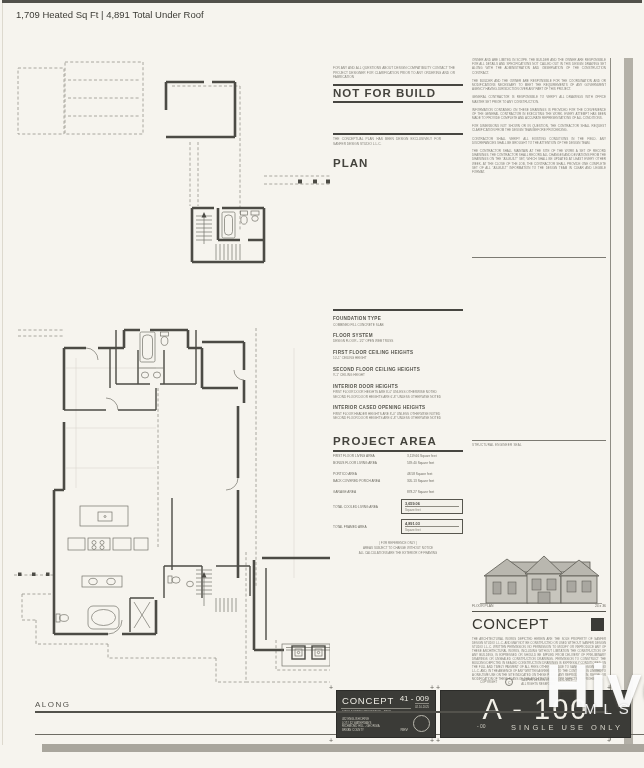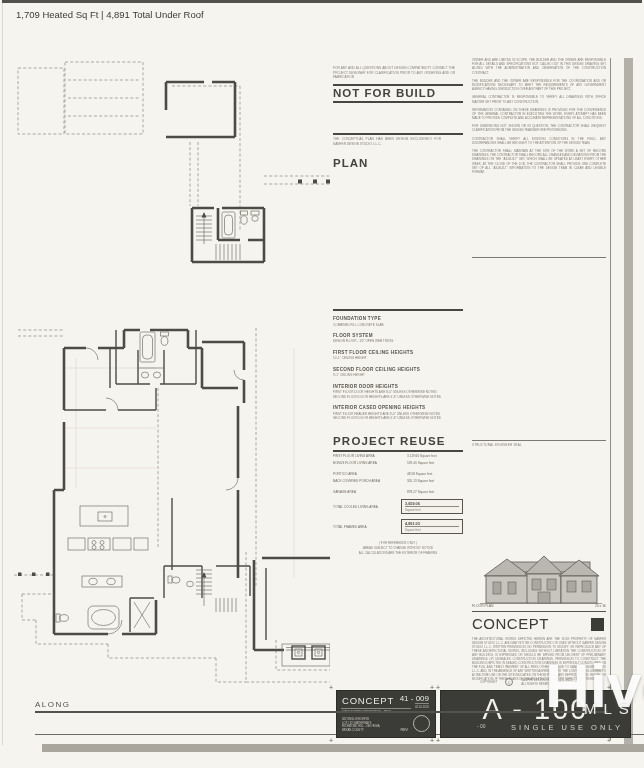--- a/index.html
+++ b/index.html
@@ -259,21 +259,21 @@
         <div class="dp-line">FIRST FLOOR DOOR HEIGHTS ARE 8'-0" UNLESS OTHERWISE NOTED</div>
         <div class="dp-line">SECOND FLOOR DOOR HEIGHTS ARE 6'-8" UNLESS OTHERWISE NOTED</div>
       </div>
       <div class="dp-item">
         <div class="dp-label">INTERIOR CASED OPENING HEIGHTS</div>
         <div class="dp-line">FIRST FLOOR HEADER HEIGHTS ARE 8'-0" UNLESS OTHERWISE NOTED</div>
         <div class="dp-line">SECOND FLOOR DOOR HEIGHTS ARE 6'-8" UNLESS OTHERWISE NOTED</div>
       </div>
     </div>
 
-    <div class="h-big" style="top:435px;letter-spacing:1.2px;">PROJECT REUSE</div>
+    <div class="h-big" style="top:435px;letter-spacing:1.2px;">PROJECT AREA</div>
     <div class="rule" style="top:450px;"></div>
 
     <div class="pa-rows">
       <div class="pa-row">
         <span class="lbl">FIRST FLOOR LIVING AREA</span>
         <span class="val">3,119.66 Square feet</span>
       </div>
       <div class="pa-row">
         <span class="lbl">BONUS FLOOR LIVING AREA</span>
         <span class="val">539.40 Square feet</span>

